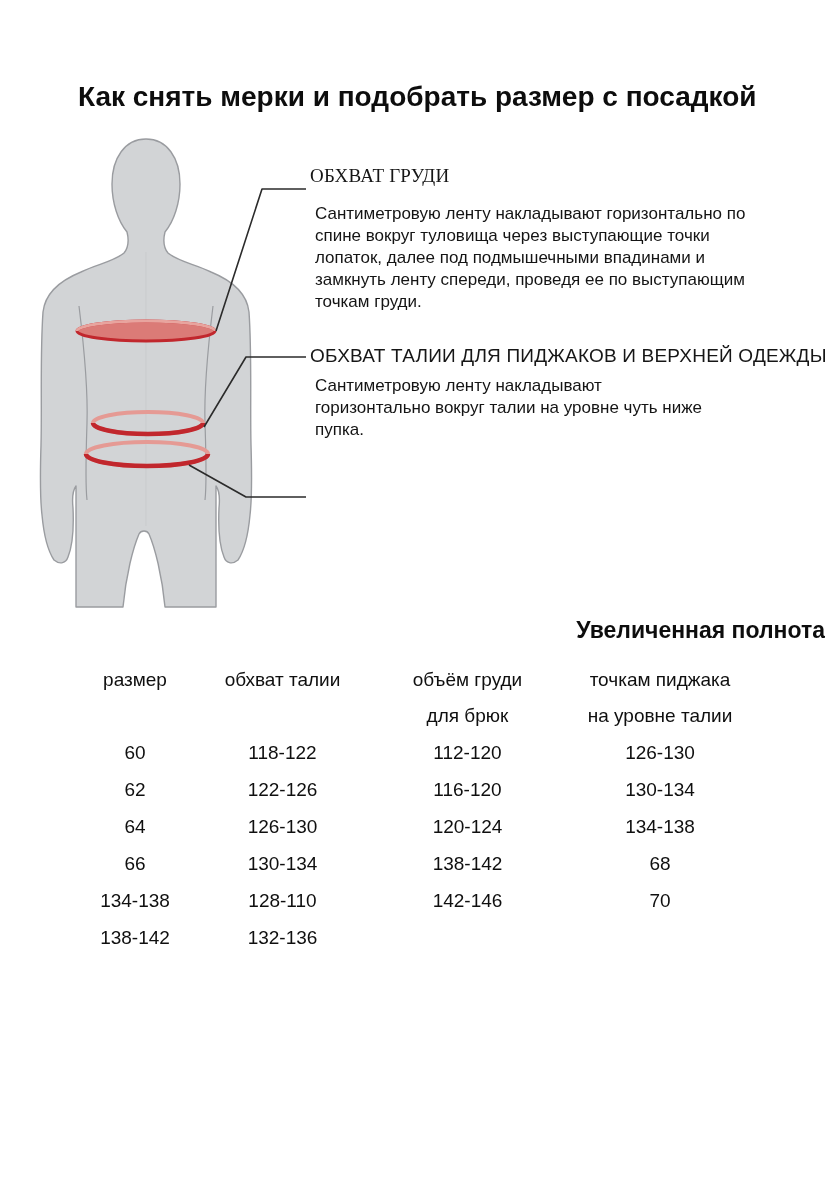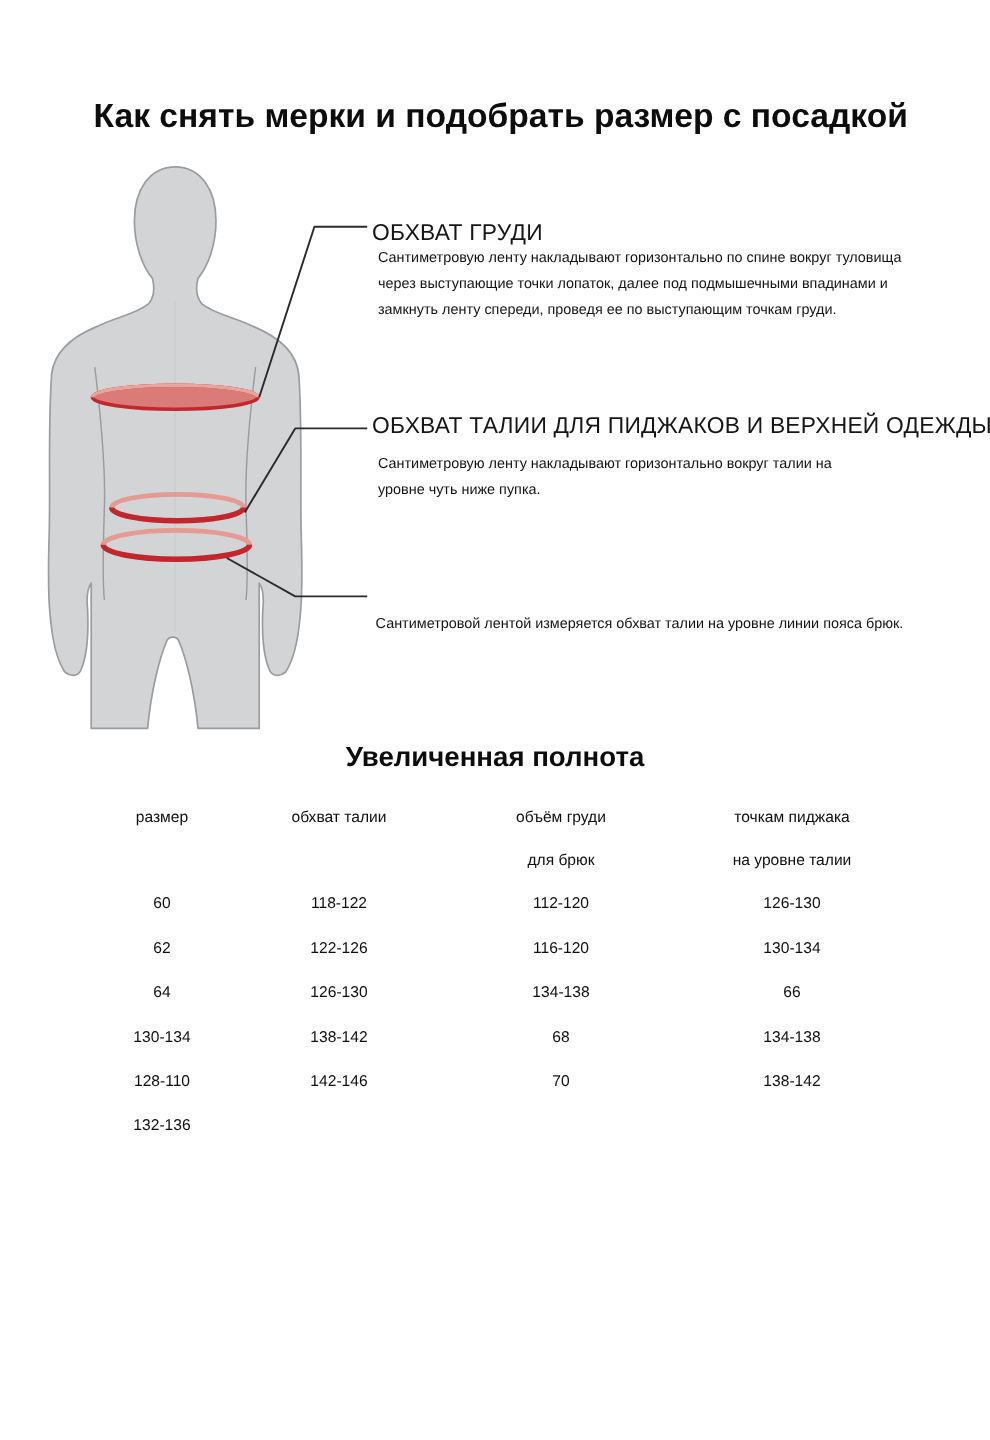--- a/index.html
+++ b/index.html
@@ -10,41 +10,41 @@
   .page-title {
     position:absolute; left:78px; top:81px; font-size:28px; line-height:32px;
     font-weight:700; color:#0d0d0d; white-space:nowrap;
   }
   .figure-svg { position:absolute; left:0; top:0; }
   .sec-head {
     position:absolute; font-size:19px; line-height:22px; font-weight:400;
     color:#161616; white-space:nowrap; letter-spacing:0.2px;
   }
   .sec-body {
-    position:absolute; font-size:12px; line-height:22px; color:#141414;
+    position:absolute; font-size:17px; line-height:22px; color:#141414;
   }
-  .sec1-head { left:310px; top:184px; }
+  .sec1-head { left:310px; top:165px;font-family:Liberation Serif, serif; }
   .sec1-body { left:315px; top:203px; width:440px; }
   .sec2-head { left:310px; top:345px; }
   .sec2-body { left:315px; top:375px; width:400px; }
   .sec3-head { left:310px; top:485px; }
   .sec3-body { left:313px; top:508px; width:470px; }
   .table-title {
-    position:absolute; left:0; top:617px; width:825px; text-align:center;
+    position:absolute; left:0; top:617px; width:825px; text-align:right;
     font-size:23px; font-weight:700; color:#0d0d0d;
   }
   .size-table {
     position:absolute; left:85px; top:662px; width:680px;
     display:grid;
     grid-template-columns:100px 195px 175px 210px;
     grid-template-rows:36px 36px 37px 37px 37px 37px 37px 37px;
   }
   .size-table .cell {
     display:flex; align-items:center; justify-content:center;
-    font-size:13px; color:#0f0f0f; text-align:center;
+    font-size:19px; color:#0f0f0f; text-align:center;
   }
 </style>
 </head>
 <body>
 
 <div class="page">
 
   <div class="page-title">Как снять мерки и подобрать размер с посадкой</div>
 
   <svg class="figure-svg" width="810" height="620" viewBox="0 0 810 620" aria-hidden="true">
@@ -106,21 +106,20 @@
       <path d="M 189,465 L 246,497 L 306,497"></path>
     </g>
   </svg>
 
   <div class="sec-head sec1-head">ОБХВАТ ГРУДИ</div>
   <div class="sec-body sec1-body">Сантиметровую ленту накладывают горизонтально по спине вокруг туловища через выступающие точки лопаток, далее под подмышечными впадинами и замкнуть ленту спереди, проведя ее по выступающим точкам груди.</div>
 
   <div class="sec-head sec2-head">ОБХВАТ ТАЛИИ ДЛЯ ПИДЖАКОВ И ВЕРХНЕЙ ОДЕЖДЫ</div>
   <div class="sec-body sec2-body">Сантиметровую ленту накладывают горизонтально вокруг талии на уровне чуть ниже пупка.</div>
 
-  <div class="sec-body sec3-body">Сантиметровой лентой измеряется обхват талии на уровне линии пояса брюк.</div>
 
   <div class="table-title">Увеличенная полнота</div>
 
   <div class="size-table">
 
     <div class="cell">размер</div>
     <div class="cell">обхват талии</div>
     <div class="cell">объём груди</div>
     <div class="cell">точкам пиджака</div>
 
@@ -134,20 +133,21 @@
     <div class="cell">112-120</div>
     <div class="cell">126-130</div>
 
     <div class="cell">62</div>
     <div class="cell">122-126</div>
     <div class="cell">116-120</div>
     <div class="cell">130-134</div>
 
     <div class="cell">64</div>
     <div class="cell">126-130</div>
+    <div class="cell">120-124</div>
     <div class="cell">134-138</div>
 
     <div class="cell">66</div>
     <div class="cell">130-134</div>
     <div class="cell">138-142</div>
 
     <div class="cell">68</div>
     <div class="cell">134-138</div>
     <div class="cell">128-110</div>
     <div class="cell">142-146</div>

